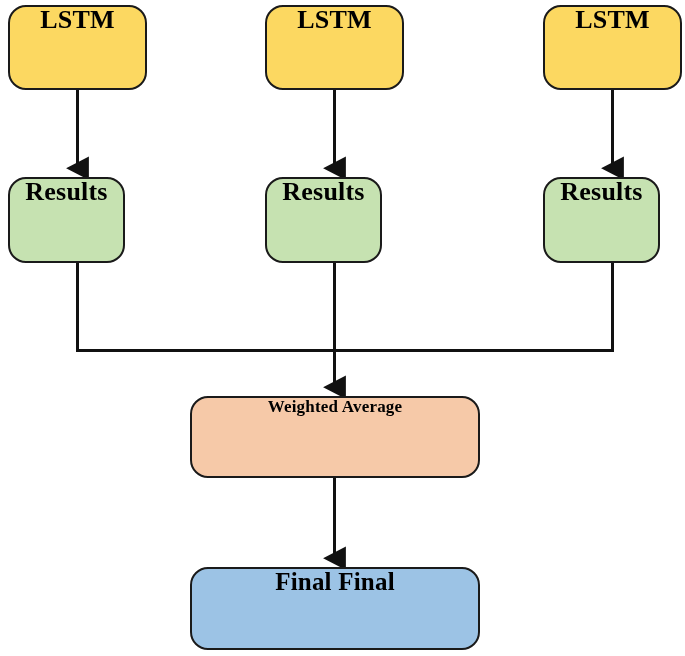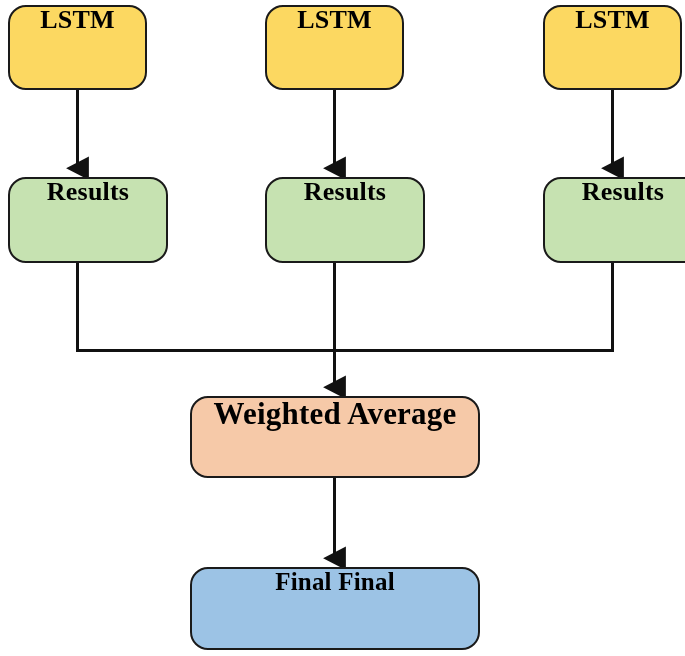--- a/index.html
+++ b/index.html
@@ -35,31 +35,31 @@
     letter-spacing: 0.2px;
     line-height: 1;
     white-space: nowrap;
   }
   .lstm-node {
     width: 139px;
     height: 85px;
   }
   .lstm-node .node-label { font-size: 26px; }
   .results-node {
-    width: 160px;
+    width: 117px;
     height: 86px;
   }
   .results-node .node-label { font-size: 26px; }
   .wide-node {
     width: 290px;
   }
   .wavg-node {
     height: 82px;
   }
-  .wavg-node .node-label { font-size: 31px; }
+  .wavg-node .node-label { font-size: 17px; }
   .final-node {
     height: 83px;
   }
   .final-node .node-label { font-size: 25px; }
 
   
   #connectors {
     position: absolute;
     left: 0;
     top: 0;

